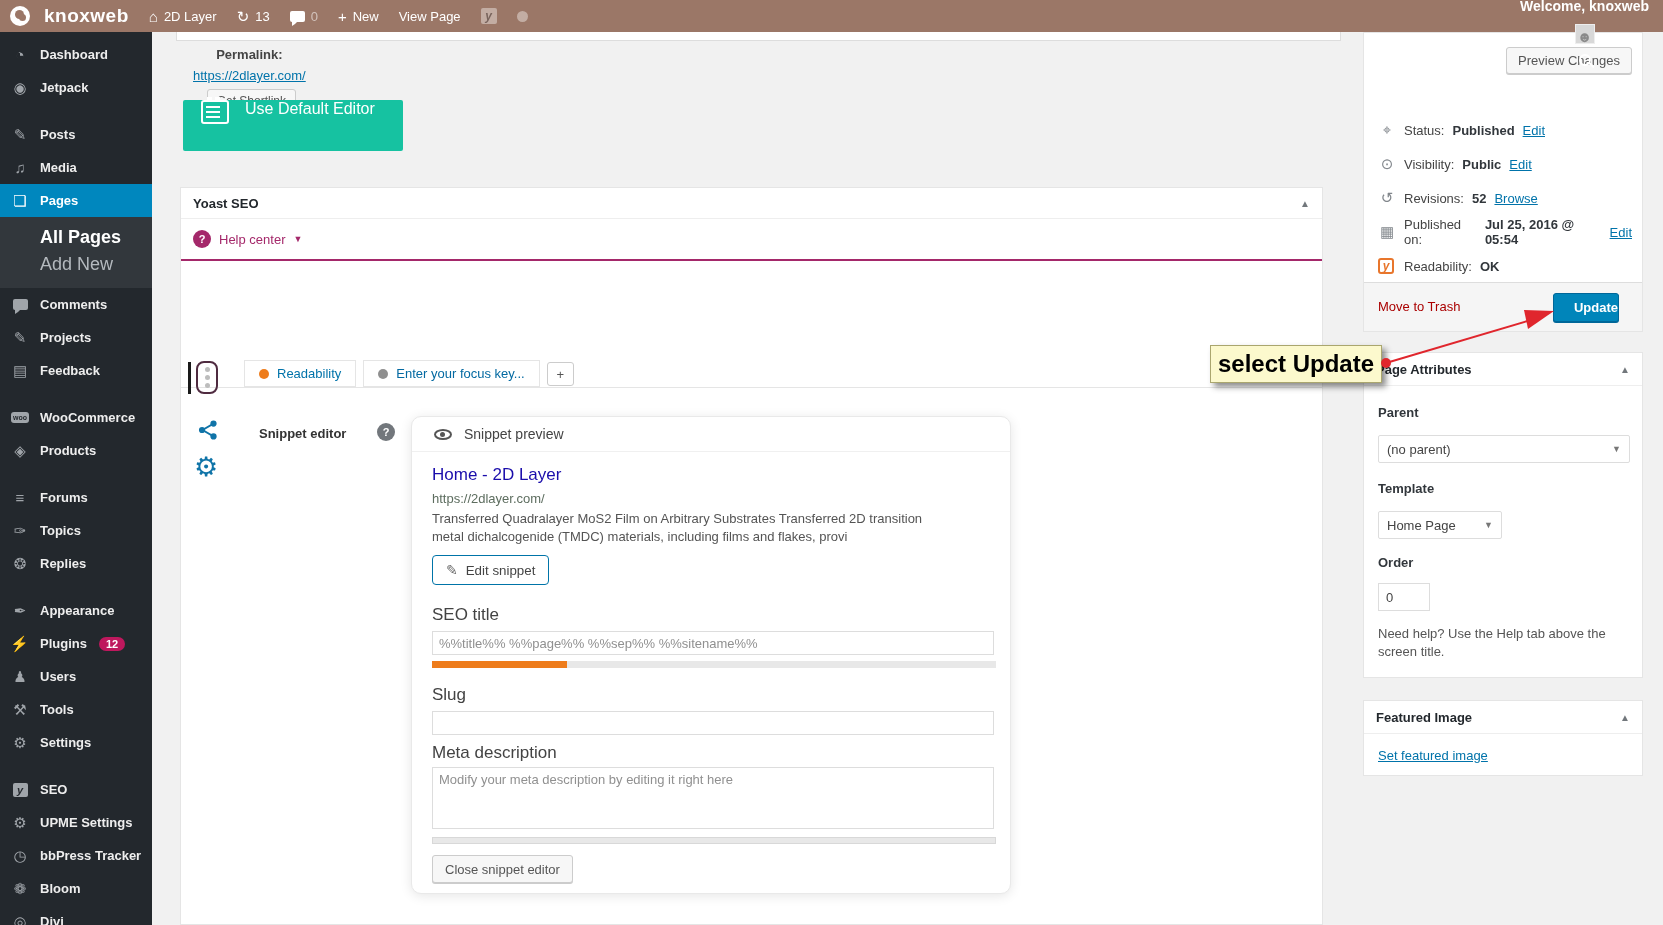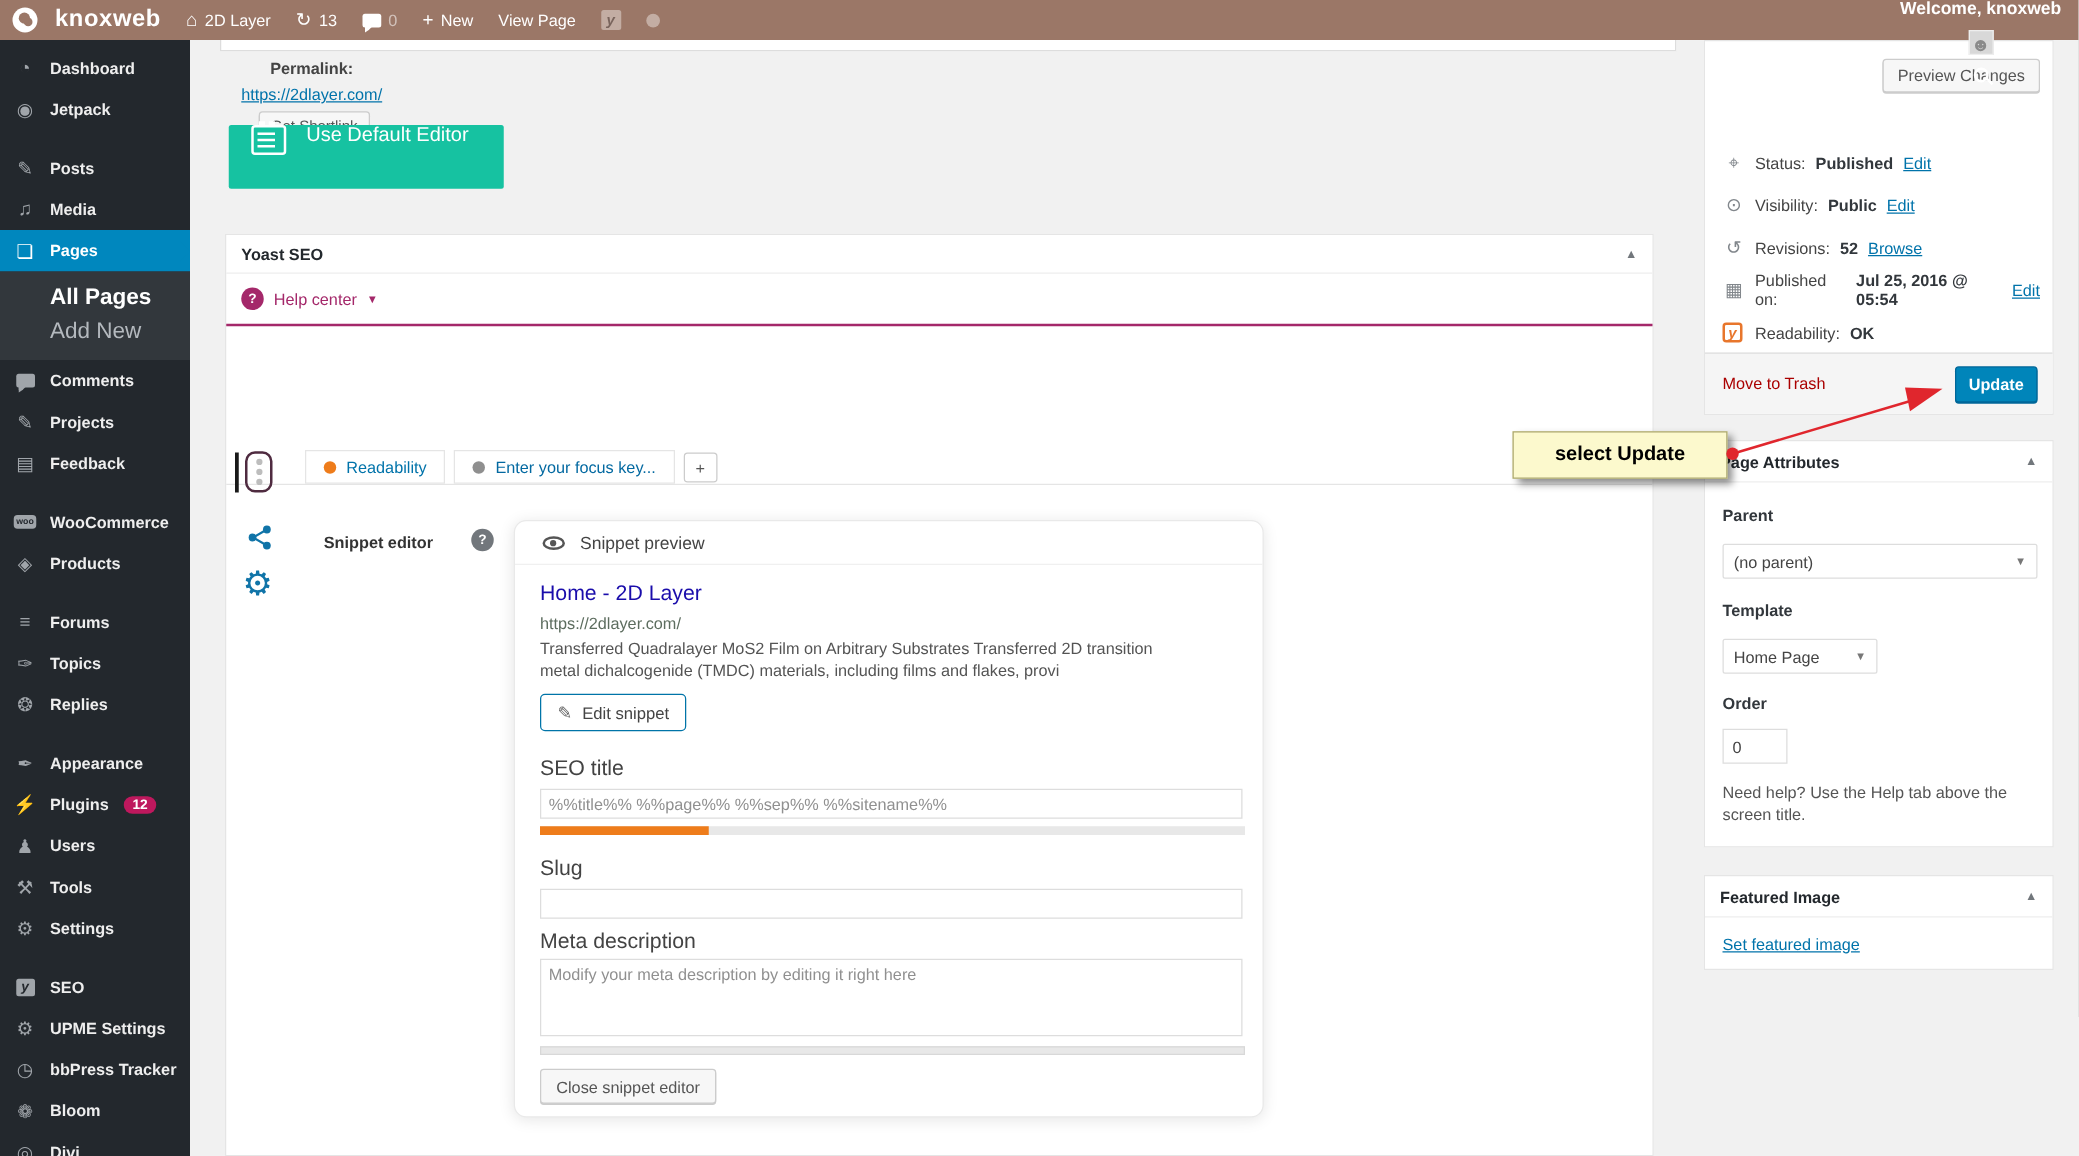--- a/index.html
+++ b/index.html
@@ -132,36 +132,36 @@
   .pub-rows { position:absolute; left:14px; top:80px; right:10px; }
   .pub-row { display:flex; align-items:center; gap:8px; height:34px; color:#444; }
   .pub-icon { width:18px; color:#82878c; font-size:15px; text-align:center; flex:0 0 18px; }
   .pub-row b { color:#32373c; }
   .ychip { width:16px; height:16px; border-radius:3px; font-size:12px; font-weight:bold; font-style:italic;
     display:flex; align-items:center; justify-content:center; }
   .ychip.orange { border:2px solid #e8762c; color:#e8762c; }
   .ychip.gray { border:2px solid #a0a5aa; color:#a0a5aa; }
   .pub-footer { position:absolute; left:0; right:0; bottom:0; height:49px; background:#f5f5f5; border-top:1px solid #ddd; }
   .trash-link { position:absolute; left:14px; top:16px; color:#a00; cursor:pointer; }
-  .btn-update { position:absolute; right:12px; top:10px; width:66px; height:29px; background:#0085ba; border:1px solid #006799;
-    border-radius:3px; color:#fff; font-weight:600; font-size:13px; cursor:pointer; box-shadow:0 1px 0 #006799; }
+  .btn-update { position:absolute; right:23px; top:10px; width:66px; height:29px; background:#0085ba; border:1px solid #006799;
+    border-radius:3px; color:#fff; font-weight:600; font-size:13px; cursor:pointer; box-shadow:0 1px 0 #006799;text-align:right; }
   .attrs-panel { top:352px; height:326px; }
   .attr-label { position:absolute; left:14px; color:#32373c; font-weight:600; }
   .fake-select { position:absolute; left:14px; height:28px; background:#fff; border:1px solid #ddd; border-radius:2px;
     display:flex; align-items:center; padding:0 8px; color:#444; cursor:pointer; }
   .fake-select .caret { margin-left:auto; color:#777; font-size:9px; }
   .order-input { position:absolute; left:14px; top:230px; width:52px; height:28px; border:1px solid #ddd; padding:0 7px; font-size:13px; color:#444; }
   .attr-help { position:absolute; left:14px; top:272px; width:252px; color:#555; line-height:18px; }
   .featured-panel { top:700px; height:76px; }
   .set-featured { position:absolute; left:14px; top:47px; }
 
   
   .callout { position:absolute; left:1210px; top:345px; width:172px; height:38px; background:#fcf9cd; border:1px solid #aaa66e;
     box-shadow:4px 4px 6px rgba(0,0,0,.45); display:flex; align-items:center; justify-content:center; z-index:65; }
-  .callout-text { font-size:16px; font-weight:bold; color:#000; }
+  .callout-text { font-size:24px; font-weight:bold; color:#000; }
   .anno-svg { position:absolute; left:0; top:0; width:1663px; height:925px; z-index:70; pointer-events:none; }
 </style>
 </head>
 <body>
 
 <div id="screen">
 
   <div class="topbar">
     <div class="tb-item">
       <span class="logo-circle"></span>

